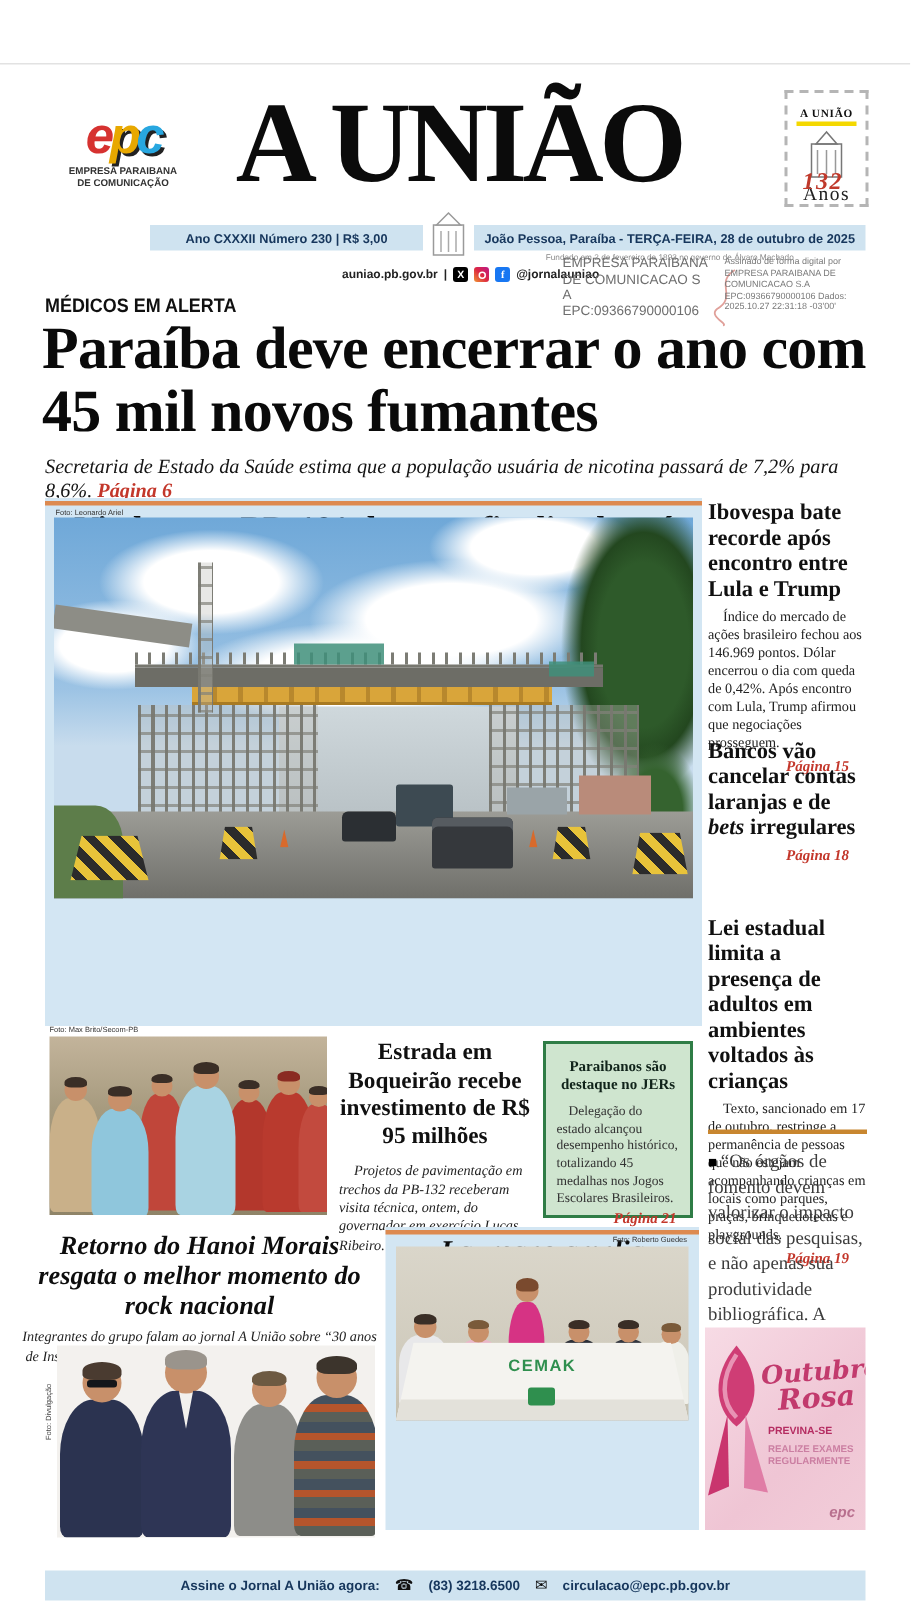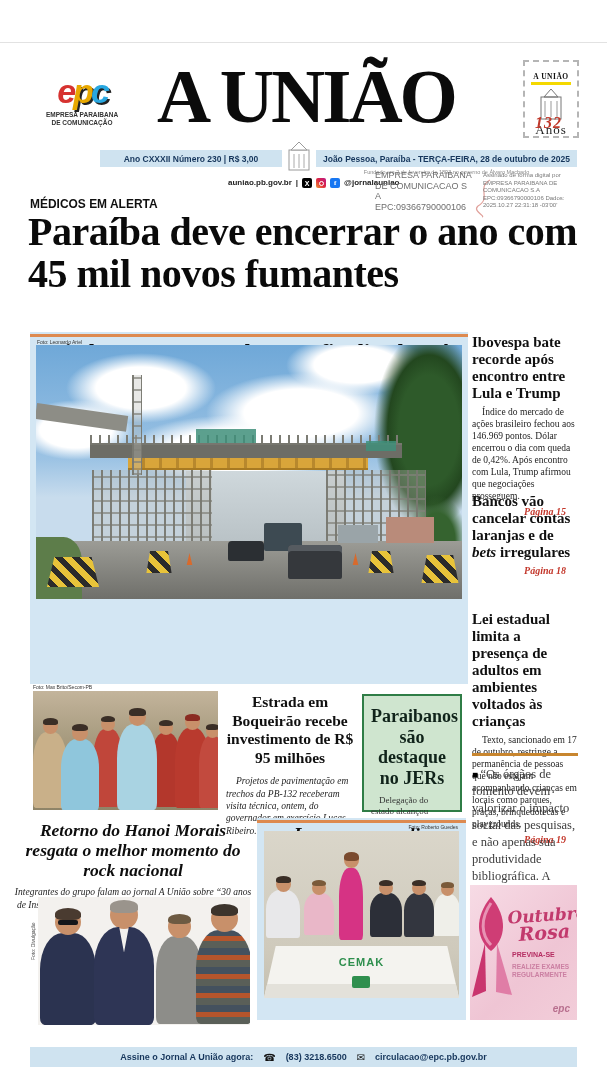--- a/index.html
+++ b/index.html
@@ -135,21 +135,21 @@
   .or-sub { font-family:"Liberation Sans",sans-serif; font-weight:bold; color:#b52d62; }
   .or-body { font-family:"Liberation Sans",sans-serif; font-weight:bold; color:#cb7fa2; line-height:1.3; }
   .or-brand { position:absolute; right:7px; bottom:6px; font-family:"Liberation Sans",sans-serif;
               font-weight:bold; font-style:italic; font-size:10px; color:#b86f8e; }
 
   
   .mid-head { text-align:center; font-weight:bold; font-size:15.5px; line-height:1.2; color:#101010; }
   .mid-sum { font-style:italic; font-size:9.5px; line-height:1.3; color:#222; text-indent:10px; }
   .green-box { position:absolute; left:362px; top:694px; width:100px; height:118px; background:#cfe5cf;
                border:2px solid #2f7d46; padding:10px 7px 0; }
-  .gb-head { text-align:center; font-weight:bold; font-size:18px; line-height:1.15; color:#10231a; }
+  .gb-head { text-align:center; font-weight:bold; font-size:10px; line-height:1.15; color:#10231a; }
   .gb-sum { margin-top:6px; font-size:9px; line-height:1.3; color:#333; text-indent:8px; }
 
   .hanoi-head { text-align:center; font-style:italic; font-weight:bold; font-size:17.5px; line-height:1.15; color:#0d0d0d; }
   .hanoi-sum { margin-top:6px; font-style:italic; font-size:9.5px; line-height:1.3; color:#222; text-align:center; }
   .vcredit { position:absolute; font-family:"Liberation Sans",sans-serif; font-size:5px; color:#444;
              writing-mode:vertical-rl; transform:rotate(180deg); }
 
   .lau-head { text-align:center; font-style:italic; font-weight:bold; font-size:19px; color:#0c0c0c; }
   .lau-sum { font-style:italic; font-size:9.5px; line-height:1.3; color:#222; text-align:center; }
 
@@ -214,20 +214,23 @@
   </div>
 
   <div class="sig-name">EMPRESA PARAIBANA DE COMUNICACAO S A EPC:09366790000106</div>
   <svg class="sig-squiggle" width="26" height="40" viewBox="0 0 26 40">
     <path d="M20 2 C6 10, 22 20, 8 28 C2 33, 16 38, 12 39" fill="none" stroke="#e0a09a" stroke-width="1.2"></path>
   </svg>
   <div class="sig-detail">Assinado de forma digital por EMPRESA PARAIBANA DE COMUNICACAO S.A EPC:09366790000106 Dados: 2025.10.27 22:31:18 -03'00'</div>
 
   <div class="kicker">MÉDICOS EM ALERTA</div>
   <h1 class="headline">Paraíba deve encerrar o ano com 45 mil novos fumantes</h1>
+  <div class="deck">
+    <span>Secretaria de Estado da Saúde estima que a população usuária de nicotina passará de 7,2% para 8,6%. </span><span class="pref">Página 6</span>
+  </div>
 
   <div class="panel" style="left:30px; top:332px; width:438px; height:352px;">
     <div class="topline"></div>
     <div class="pcredit" style="left:7px; top:7px;">Foto: Leonardo Ariel</div>
 
     <div class="photo viaduct" style="left:6px; top:13px; width:426px; height:254px;">
       <div class="v-cloud" style="left:30px; top:8px; width:150px; height:70px;"></div>
       <div class="v-cloud" style="left:170px; top:28px; width:190px; height:80px;"></div>
       <div class="v-cloud" style="left:-20px; top:55px; width:120px; height:60px;"></div>
       <div class="v-cloud" style="left:250px; top:-10px; width:140px; height:60px;"></div>
@@ -377,21 +380,21 @@
         <div class="head" style="width:27px;height:27px;">
           <div class="hair" style="background:#3c342c;"></div>
         </div>
         <div class="torso stripes" style="width:56px;height:94px;"></div>
       </div>
   </div>
 
   <div class="panel" style="left:257px; top:818px; width:209px; height:202px;">
     <div class="topline"></div>
     <div class="pcredit" style="right:8px; top:6px;">Foto: Roberto Guedes</div>
-    <div class="photo event" style="left:7px; top:13px; width:195px; height:167px;">
+    <div class="photo event" style="left:7px; top:13px; width:195px; height:116px;">
       <div class="person" style="left:2px; top:46px; width:34px;">
           <div class="head" style="width:15px;height:15px;">
             <div class="hair"></div>
           </div>
           <div class="torso" style="width:34px;height:48px;background:#e8e8ea;"></div>
         </div>
       <div class="person" style="left:40px; top:50px; width:30px;">
           <div class="head" style="width:14px;height:14px;">
             <div class="hair" style="background:#7a5a3a;"></div>
           </div>

